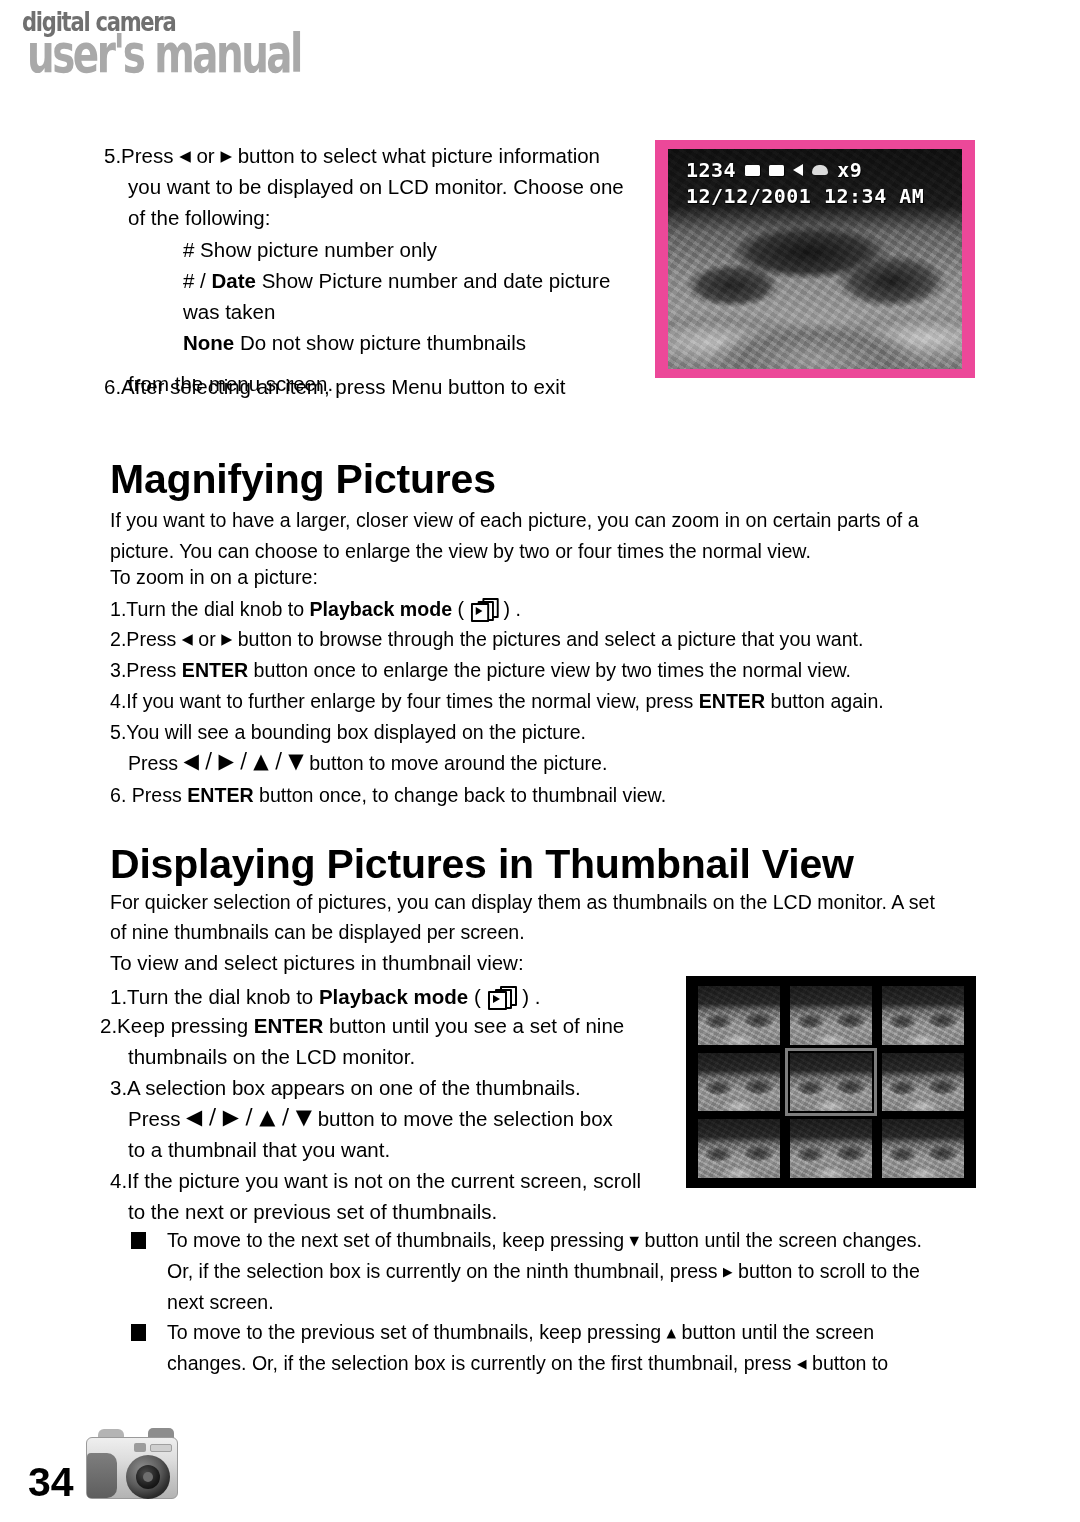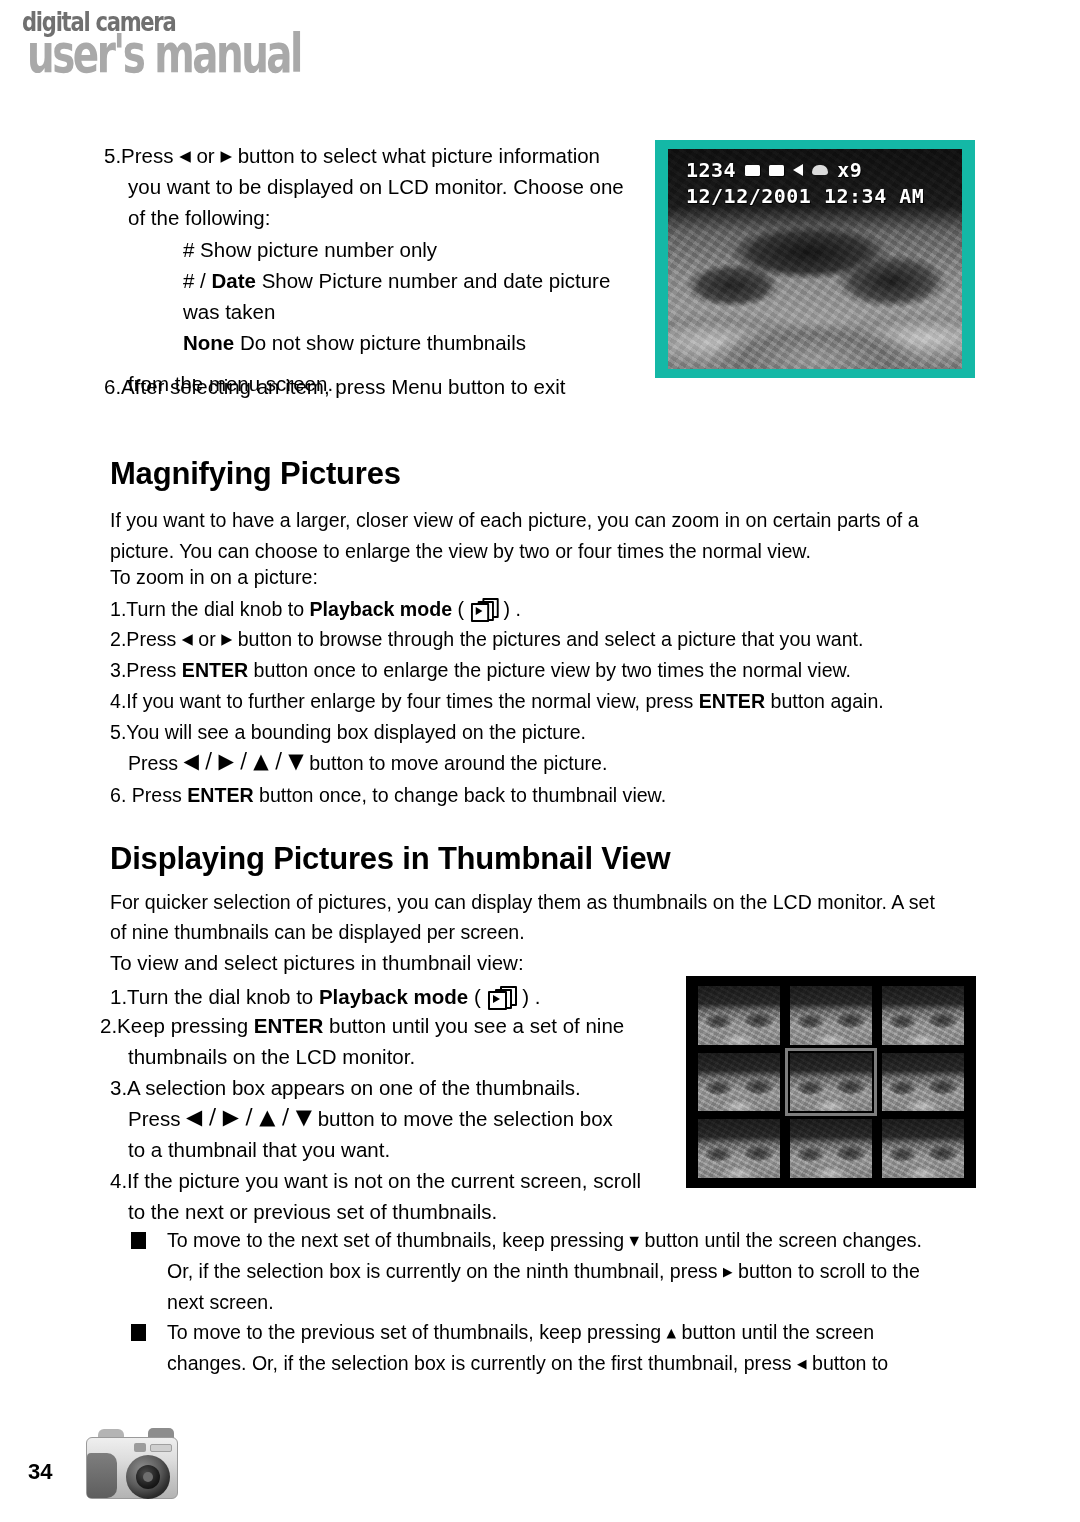--- a/index.html
+++ b/index.html
@@ -66,21 +66,21 @@
     line-height: 24px;
     color: #000;
     white-space: nowrap;
   }
   .tx.narrow { transform: scaleX(0.955); transform-origin: left top; }
   .b { font-weight: bold; }
   .h1 {
     position: absolute;
     font-family: "Liberation Sans", sans-serif;
     font-weight: bold;
-    font-size: 31px;
+    font-size: 41px;
     letter-spacing: -0.2px;
     white-space: nowrap;
   }
 
   
   .arw {
     font-family: "DejaVu Sans", sans-serif;
     font-size: 15px;
     position: relative;
     top: -2px;
@@ -131,21 +131,21 @@
     border-bottom: 4.5px solid transparent;
   }
 
   
   .lcd-shot {
     position: absolute;
     left: 655px;
     top: 140px;
     width: 320px;
     height: 238px;
-    background: #14b8a6;
+    background: #ec4899;
     padding: 0;
     box-sizing: border-box;
   }
   .lcd-inner {
     position: absolute;
     left: 13px; top: 9px;
     width: 294px; height: 220px;
     overflow: hidden;
     background: #6d6d6d;
   }
@@ -248,21 +248,21 @@
     z-index: 3;
   }
 
   
   .page-number {
     position: absolute;
     left: 28px;
     top: 1459px;
     font-family: "Liberation Sans", sans-serif;
     font-weight: bold;
-    font-size: 22px;
+    font-size: 41px;
   }
   .cam {
     position: absolute;
     left: 82px;
     top: 1425px;
     width: 100px;
     height: 78px;
   }
   .cam-body {
     position: absolute; left: 4px; top: 12px;

